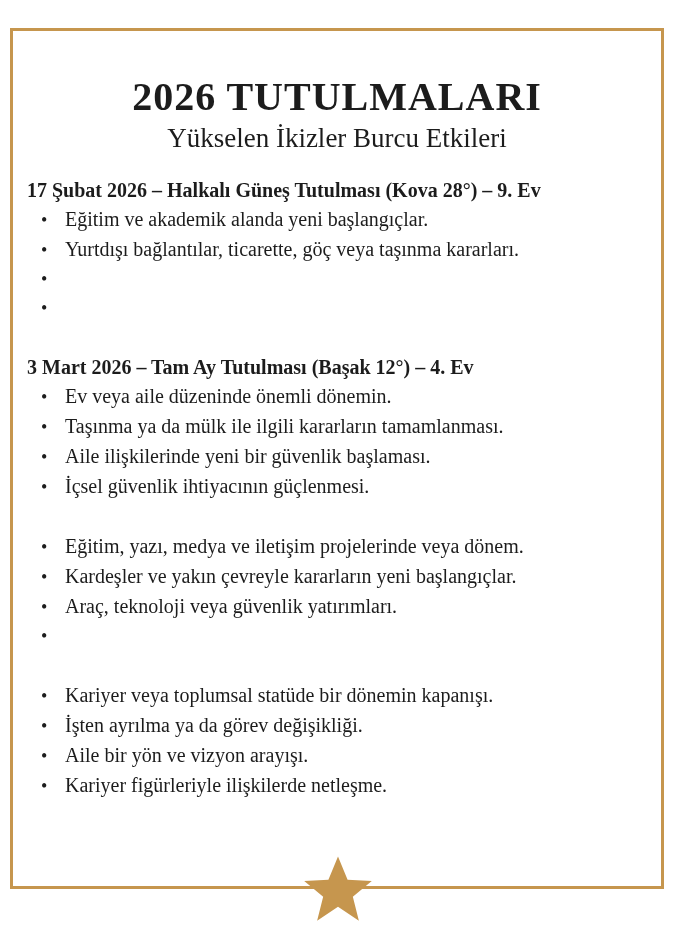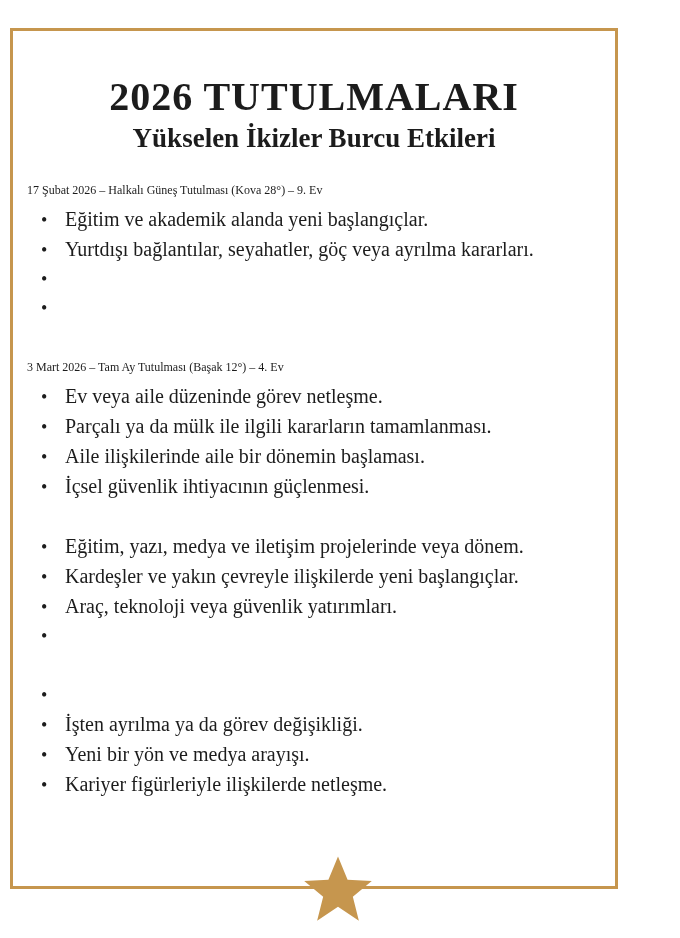--- a/index.html
+++ b/index.html
@@ -7,47 +7,47 @@
   body {
     position: relative;
     font-family: "Liberation Serif", "DejaVu Serif", serif;
     color: #1c1c1c;
     overflow: hidden;
   }
   .frame {
     position: absolute;
     left: 10px;
     top: 28px;
-    width: 608px;
+    width: 654px;
     height: 861px;
     border: 3px solid #c6964e;
     background: #ffffff;
   }
   .title {
     margin-top: 44px;
     text-align: center;
     font-size: 40px;
     font-weight: 700;
     letter-spacing: 1px;
     line-height: 1.1;
   }
   .subtitle {
     margin-top: 4px;
     margin-bottom: 22px;
     text-align: center;
     font-size: 27px;
-    font-weight: 700;
+    font-weight: 400;
   }
   .sections {
     padding: 0 22px 0 14px;
   }
   .section { margin-bottom: 30px; }
   .section-heading {
-    font-size: 12px;
-    font-weight: 400;
+    font-size: 20px;
+    font-weight: 700;
     line-height: 29px;
     white-space: nowrap;
   }
   ul.bullets { list-style: none; }
   ul.bullets li {
     display: flex;
     align-items: baseline;
     font-size: 20px;
     line-height: 29px;
     white-space: nowrap;
@@ -79,85 +79,86 @@
 
     <section class="section">
       <h3 class="section-heading">17 Şubat 2026 – Halkalı Güneş Tutulması (Kova 28°) – 9. Ev</h3>
       <ul class="bullets">
         <li>
           <span class="marker">•</span>
           <span>Eğitim ve akademik alanda yeni başlangıçlar.</span>
         </li>
         <li>
           <span class="marker">•</span>
-          <span>Yurtdışı bağlantılar, seyahatler, göç veya ayrılma kararları.</span>
+          <span>Yurtdışı bağlantılar, ticarette, göç veya taşınma kararları.</span>
         </li>
         <li>
           <span class="marker">•</span>
         </li>
         <li>
           <span class="marker">•</span>
         </li>
       </ul>
     </section>
 
     <section class="section">
       <h3 class="section-heading">3 Mart 2026 – Tam Ay Tutulması (Başak 12°) – 4. Ev</h3>
       <ul class="bullets">
         <li>
           <span class="marker">•</span>
-          <span>Ev veya aile düzeninde görev netleşme.</span>
+          <span>Ev veya aile düzeninde önemli dönemin.</span>
         </li>
         <li>
           <span class="marker">•</span>
-          <span>Parçalı ya da mülk ile ilgili kararların tamamlanması.</span>
+          <span>Taşınma ya da mülk ile ilgili kararların tamamlanması.</span>
         </li>
         <li>
           <span class="marker">•</span>
-          <span>Aile ilişkilerinde aile bir dönemin başlaması.</span>
+          <span>Aile ilişkilerinde yeni bir güvenlik başlaması.</span>
         </li>
         <li>
           <span class="marker">•</span>
           <span>İçsel güvenlik ihtiyacının güçlenmesi.</span>
         </li>
       </ul>
     </section>
 
     <section class="section">
       <ul class="bullets">
         <li>
           <span class="marker">•</span>
           <span>Eğitim, yazı, medya ve iletişim projelerinde veya dönem.</span>
         </li>
         <li>
           <span class="marker">•</span>
-          <span>Kardeşler ve yakın çevreyle ilişkilerde yeni başlangıçlar.</span>
+          <span>Kardeşler ve yakın çevreyle kararların yeni başlangıçlar.</span>
         </li>
         <li>
           <span class="marker">•</span>
           <span>Araç, teknoloji veya güvenlik yatırımları.</span>
         </li>
         <li>
           <span class="marker">•</span>
         </li>
       </ul>
     </section>
 
     <section class="section">
       <ul class="bullets">
         <li>
           <span class="marker">•</span>
+          <span>Kariyer veya toplumsal statüde bir dönemin kapanışı.</span>
         </li>
         <li>
           <span class="marker">•</span>
           <span>İşten ayrılma ya da görev değişikliği.</span>
         </li>
         <li>
           <span class="marker">•</span>
-          <span>Yeni bir yön ve medya arayışı.</span>
+          <span>Aile bir yön ve vizyon arayışı.</span>
         </li>
         <li>
           <span class="marker">•</span>
           <span>Kariyer figürleriyle ilişkilerde netleşme.</span>
         </li>
       </ul>
     </section>
 
   </div>
 </div>

